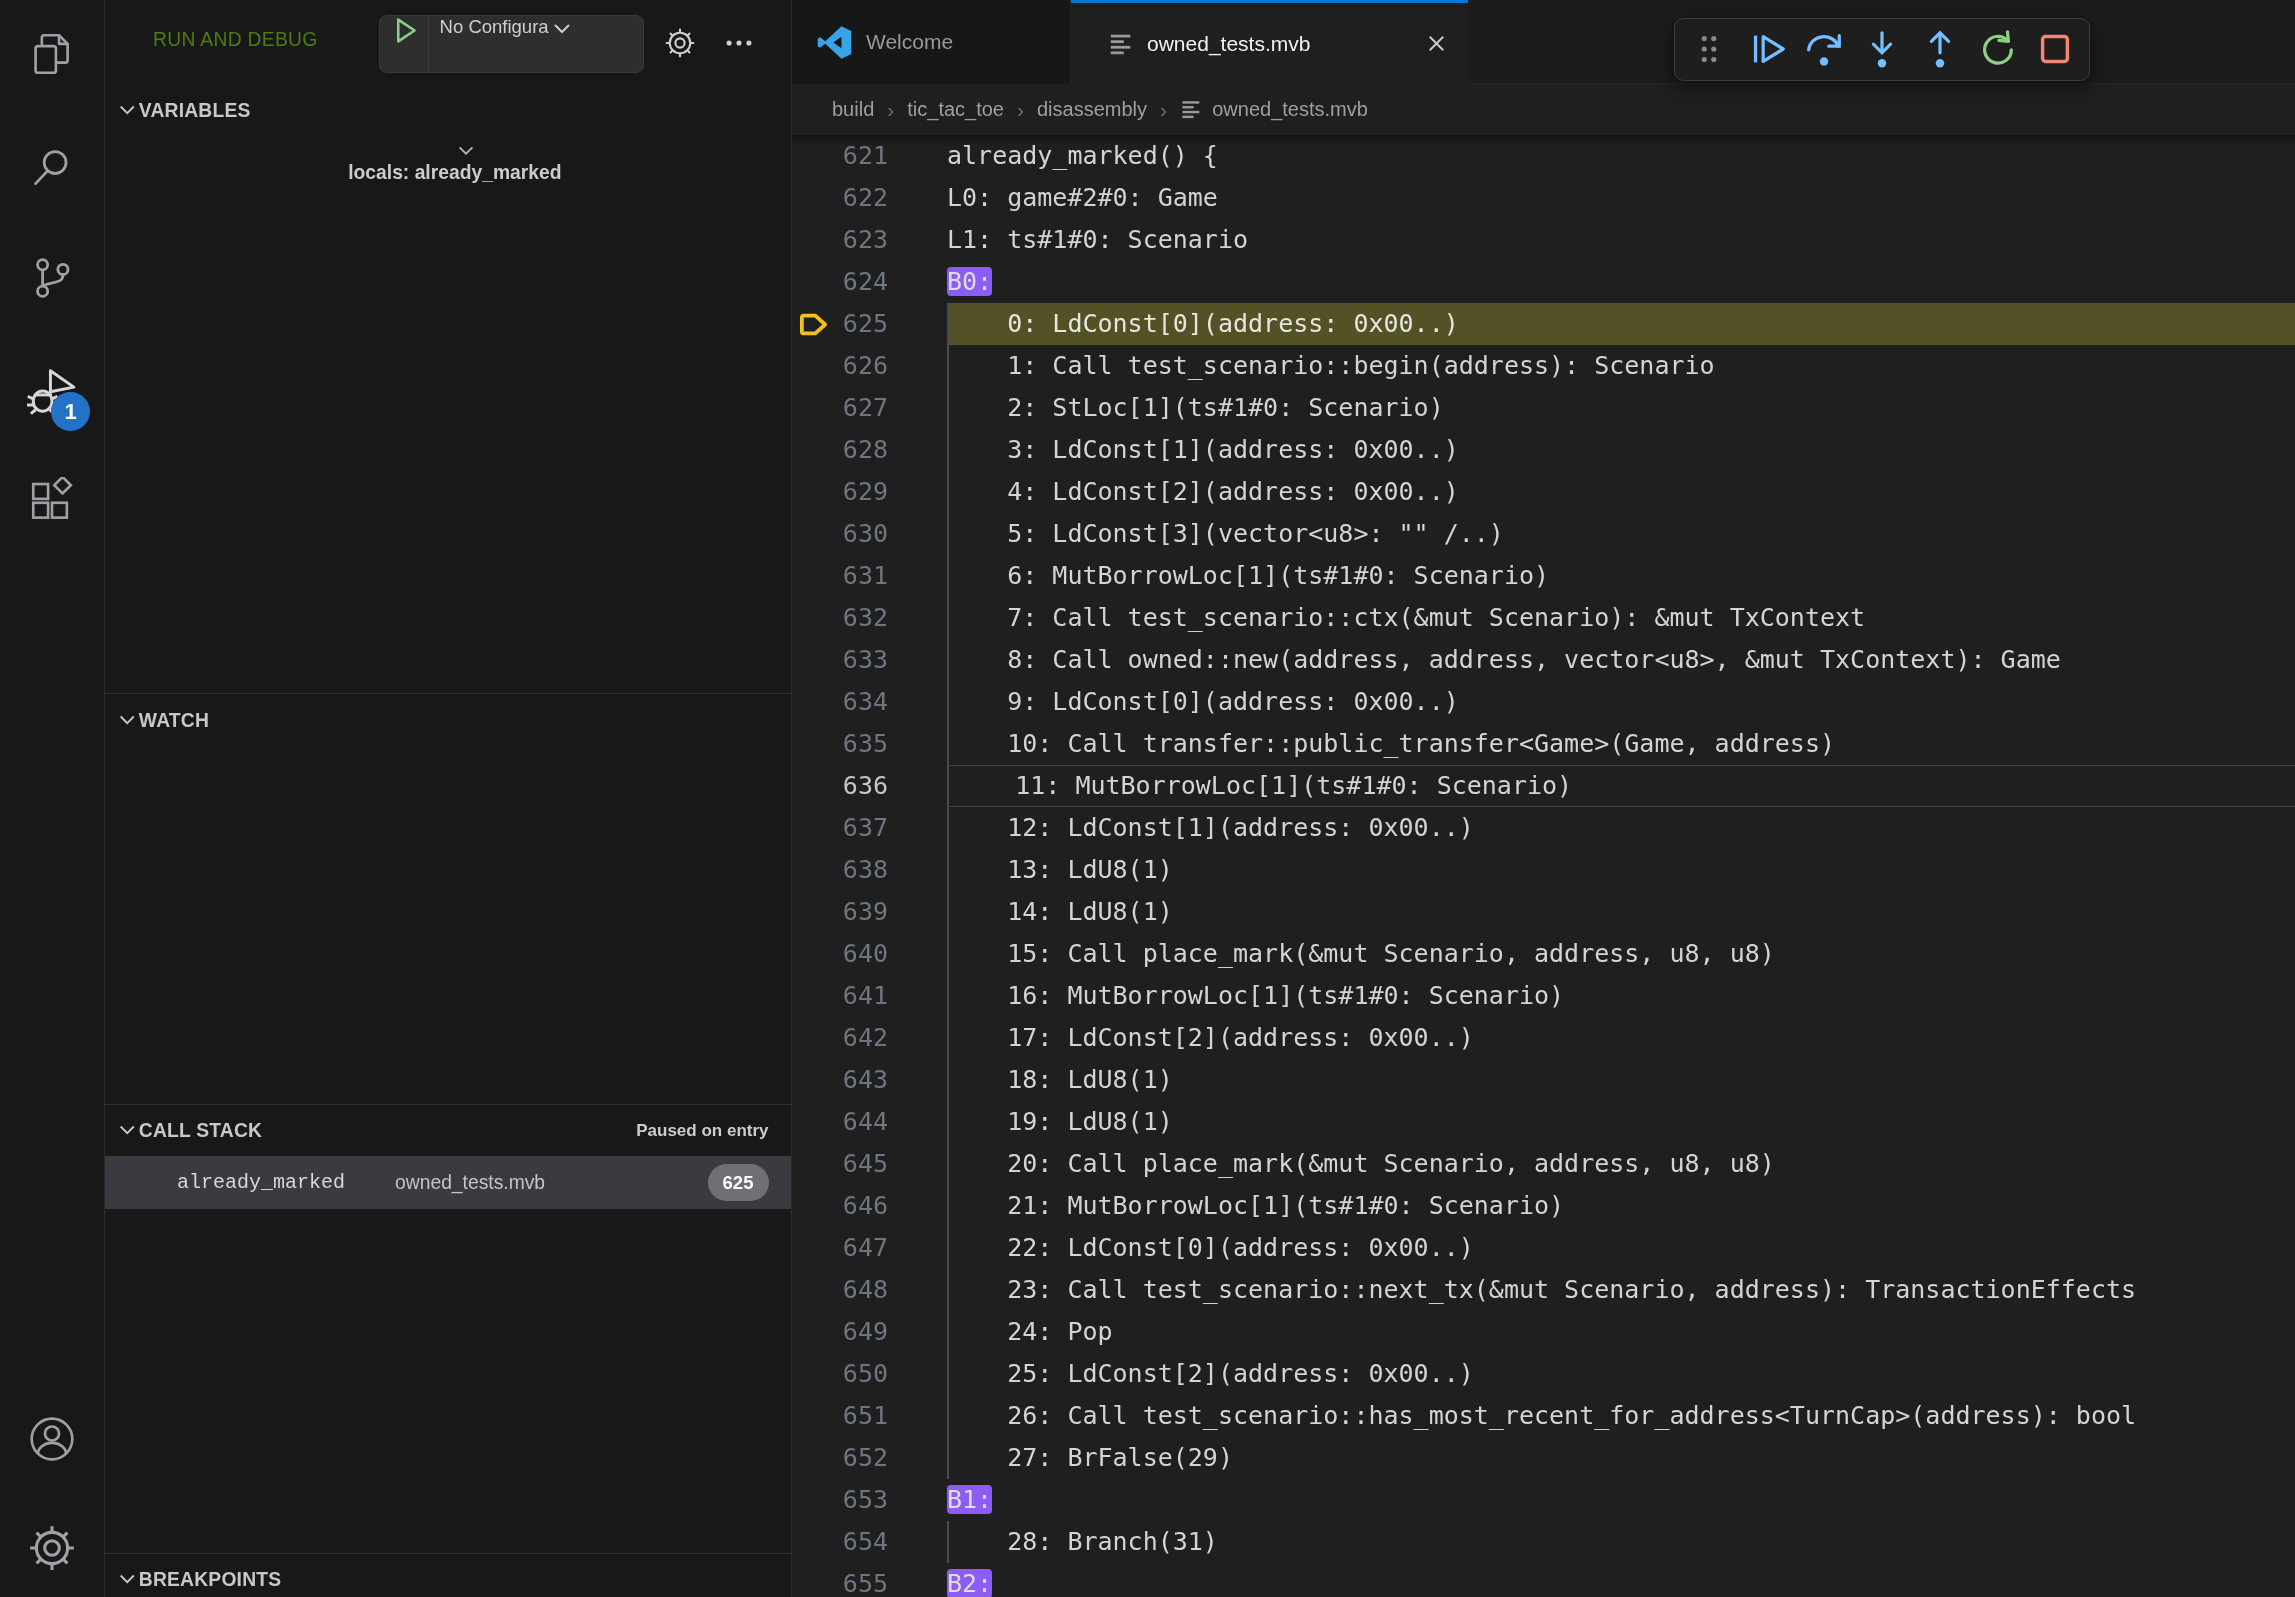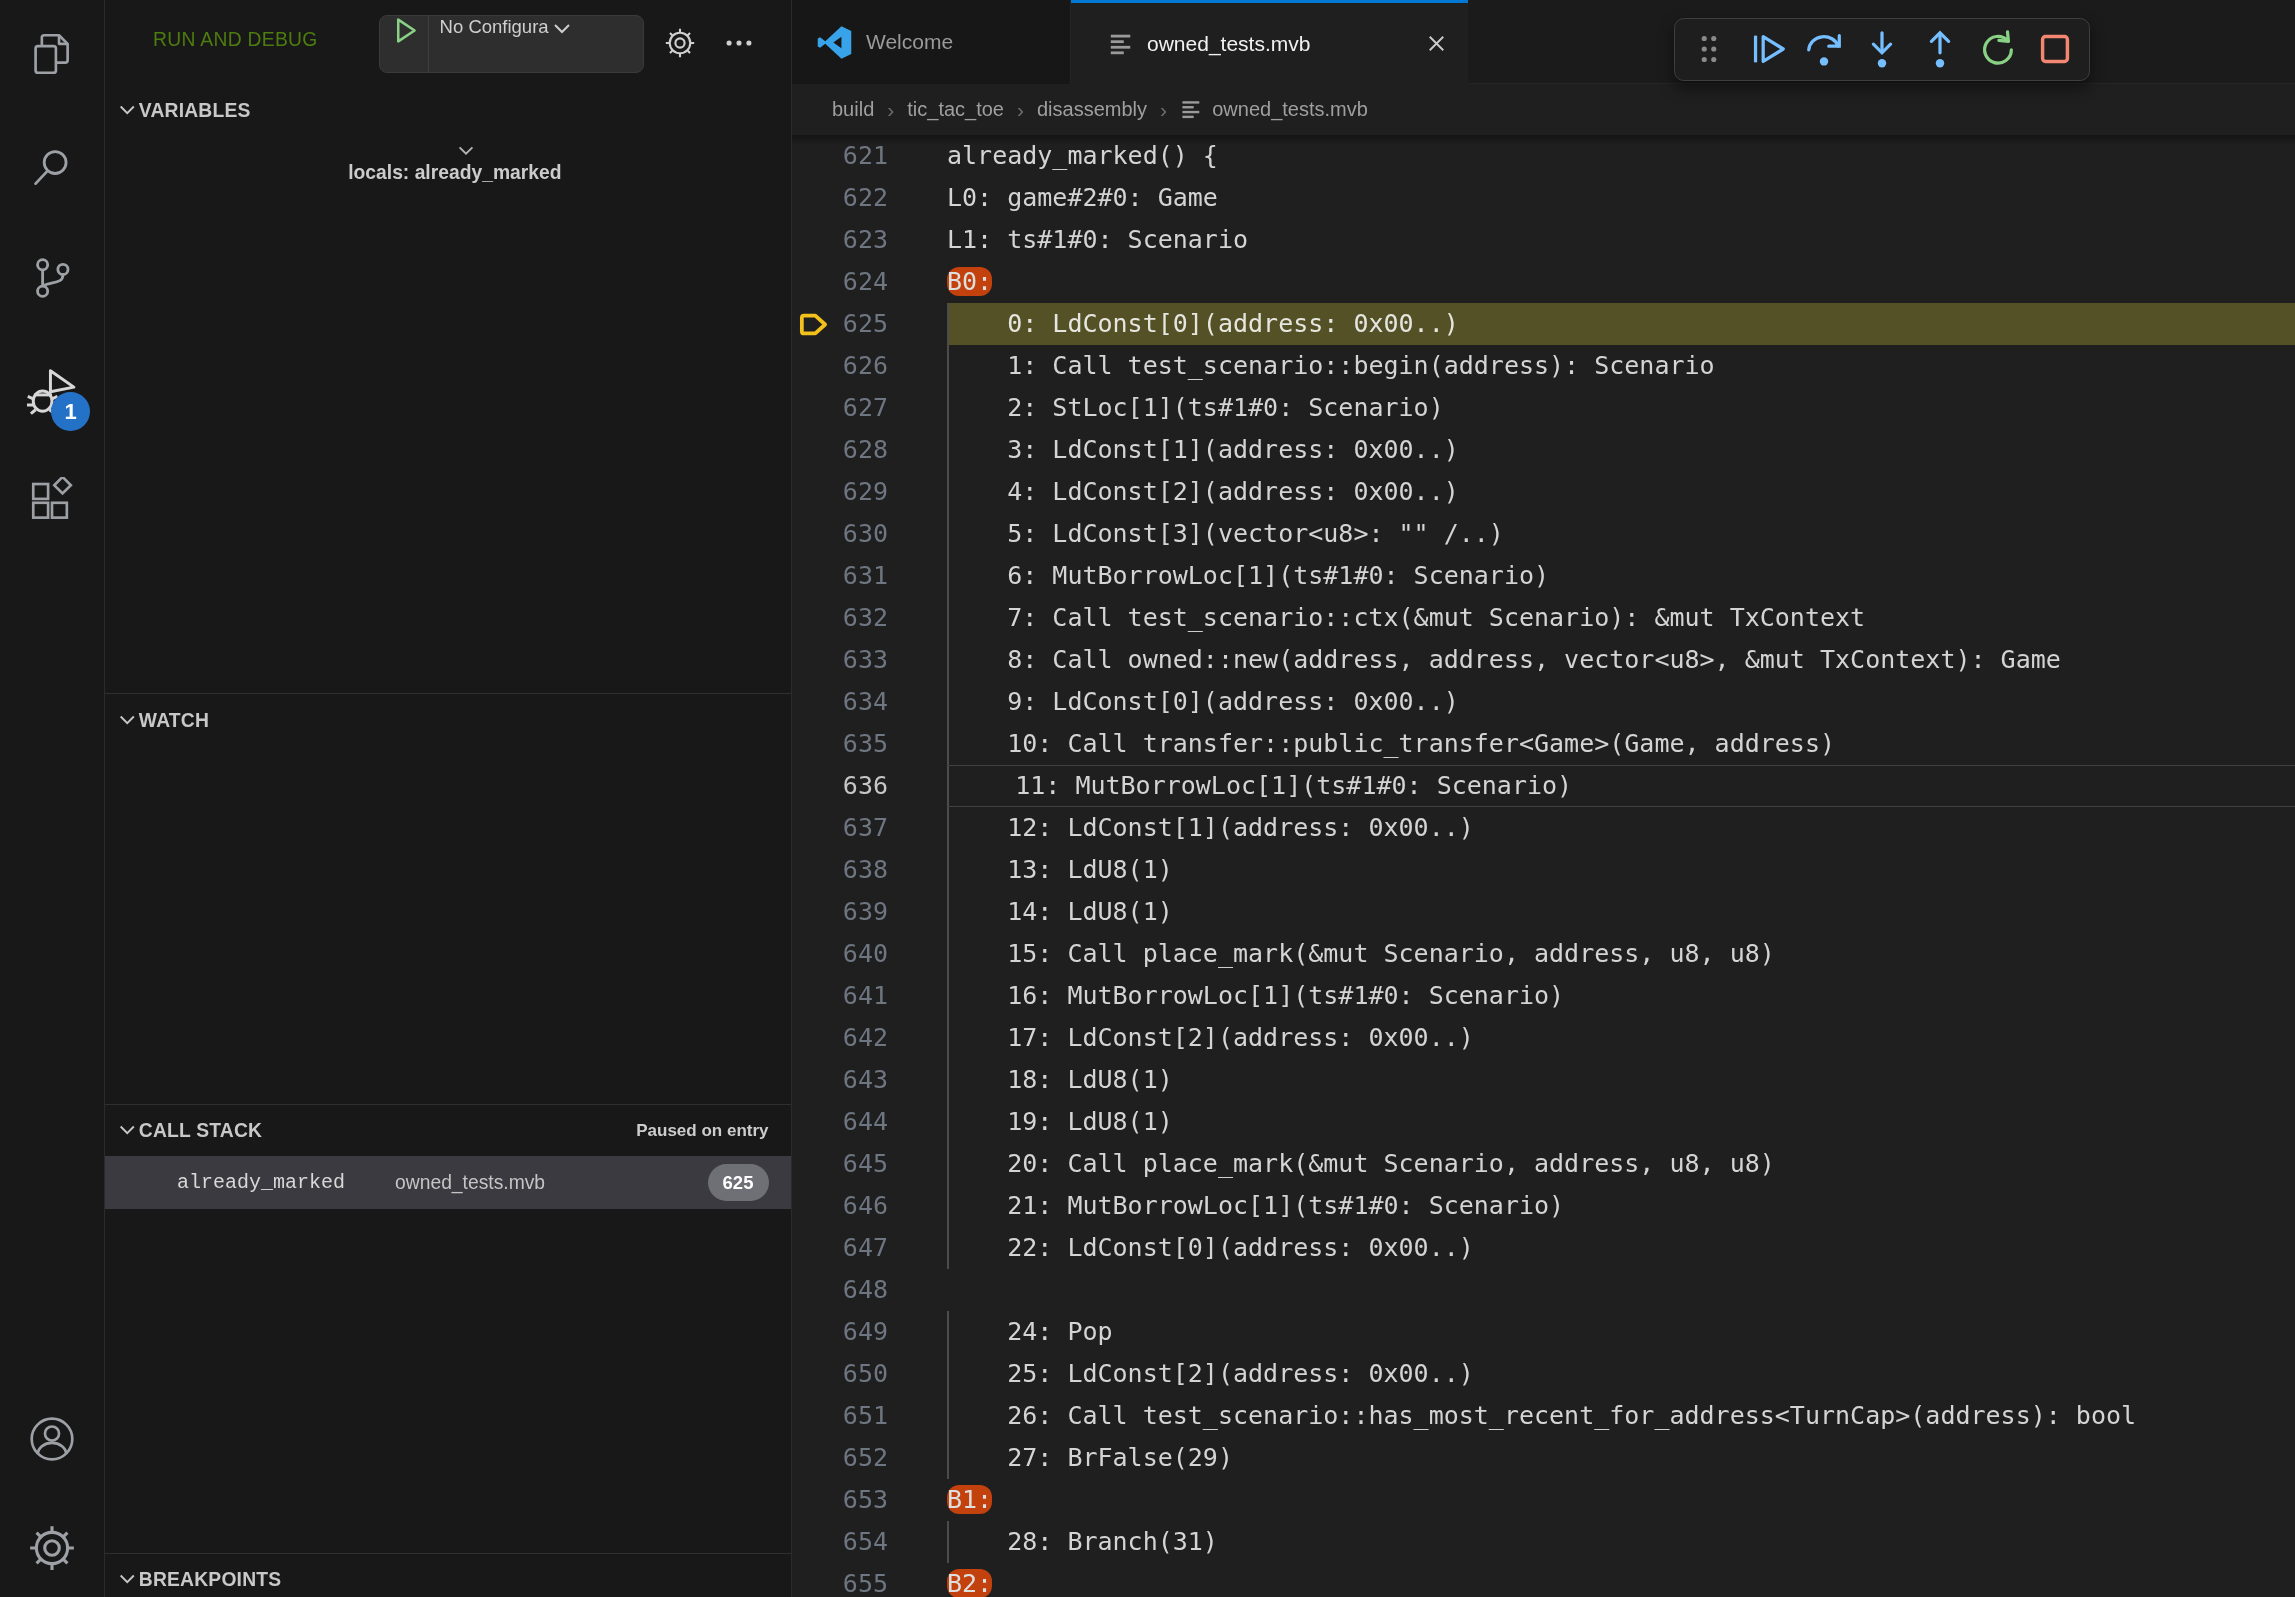--- a/index.html
+++ b/index.html
@@ -94,21 +94,21 @@
   }
   .gutter { width:155px; flex:none; position:relative; text-align:right; padding-right:59px; }
   .gutter .num { color:#6e7681; }
   .cursor-line .gutter .num { color:#c6c6c6; }
   .stop-arrow { position:absolute; left:7.2px; top:5.6px; width:31px; height:31px; }
   .stop-arrow svg { width:100%; height:100%; display:block; }
   .content { flex:1; position:relative; }
   .content.guide::before { content:""; position:absolute; left:0; top:0; bottom:0; width:1.6px; background:#4b4b4b; }
   .code-line.stopped .content { background:#545126; color:#e6e6e0; }
   .code-line.cursor-line .content { border-top:1.6px solid #3e4245; border-bottom:1.6px solid #3e4245; line-height:39px;padding-left:8px; }
-  .chip { background:#c2410c; color:#dedede; border-radius:12px; }
+  .chip { background:#8b5cf6; color:#dedede; border-radius:4px; }
   
   .debug-toolbar {
     position:absolute; left:882px; top:17.7px; width:416px; height:63px; z-index:10;
     background:#1e1e1e; border:1.6px solid #3e3e3e; border-radius:9.7px;
     box-shadow:0 6.4px 14.5px rgba(0,0,0,.45);
     display:flex; align-items:center; justify-content:space-between; padding:0 13px;
   }
   .dt-btn { width:42px; height:42px; flex:none; }
   .dt-btn svg { width:100%; height:100%; display:block; }
 </style>
@@ -305,21 +305,21 @@
         <div class="code-line"><div class="gutter"><span class="num">638</span></div><div class="content guide">    13: LdU8(1)</div></div>
         <div class="code-line"><div class="gutter"><span class="num">639</span></div><div class="content guide">    14: LdU8(1)</div></div>
         <div class="code-line"><div class="gutter"><span class="num">640</span></div><div class="content guide">    15: Call place_mark(&amp;mut Scenario, address, u8, u8)</div></div>
         <div class="code-line"><div class="gutter"><span class="num">641</span></div><div class="content guide">    16: MutBorrowLoc[1](ts#1#0: Scenario)</div></div>
         <div class="code-line"><div class="gutter"><span class="num">642</span></div><div class="content guide">    17: LdConst[2](address: 0x00..)</div></div>
         <div class="code-line"><div class="gutter"><span class="num">643</span></div><div class="content guide">    18: LdU8(1)</div></div>
         <div class="code-line"><div class="gutter"><span class="num">644</span></div><div class="content guide">    19: LdU8(1)</div></div>
         <div class="code-line"><div class="gutter"><span class="num">645</span></div><div class="content guide">    20: Call place_mark(&amp;mut Scenario, address, u8, u8)</div></div>
         <div class="code-line"><div class="gutter"><span class="num">646</span></div><div class="content guide">    21: MutBorrowLoc[1](ts#1#0: Scenario)</div></div>
         <div class="code-line"><div class="gutter"><span class="num">647</span></div><div class="content guide">    22: LdConst[0](address: 0x00..)</div></div>
-        <div class="code-line"><div class="gutter"><span class="num">648</span></div></div>
+        <div class="code-line"><div class="gutter"><span class="num">648</span></div><div class="content guide">    23: Call test_scenario::next_tx(&amp;mut Scenario, address): TransactionEffects</div></div>
         <div class="code-line"><div class="gutter"><span class="num">649</span></div><div class="content guide">    24: Pop</div></div>
         <div class="code-line"><div class="gutter"><span class="num">650</span></div><div class="content guide">    25: LdConst[2](address: 0x00..)</div></div>
         <div class="code-line"><div class="gutter"><span class="num">651</span></div><div class="content guide">    26: Call test_scenario::has_most_recent_for_address&lt;TurnCap&gt;(address): bool</div></div>
         <div class="code-line"><div class="gutter"><span class="num">652</span></div><div class="content guide">    27: BrFalse(29)</div></div>
         <div class="code-line"><div class="gutter"><span class="num">653</span></div><div class="content"><span class="chip">B1:</span></div></div>
         <div class="code-line"><div class="gutter"><span class="num">654</span></div><div class="content guide">    28: Branch(31)</div></div>
         <div class="code-line"><div class="gutter"><span class="num">655</span></div><div class="content"><span class="chip">B2:</span></div></div>
       </div>
 
     <div class="debug-toolbar">

